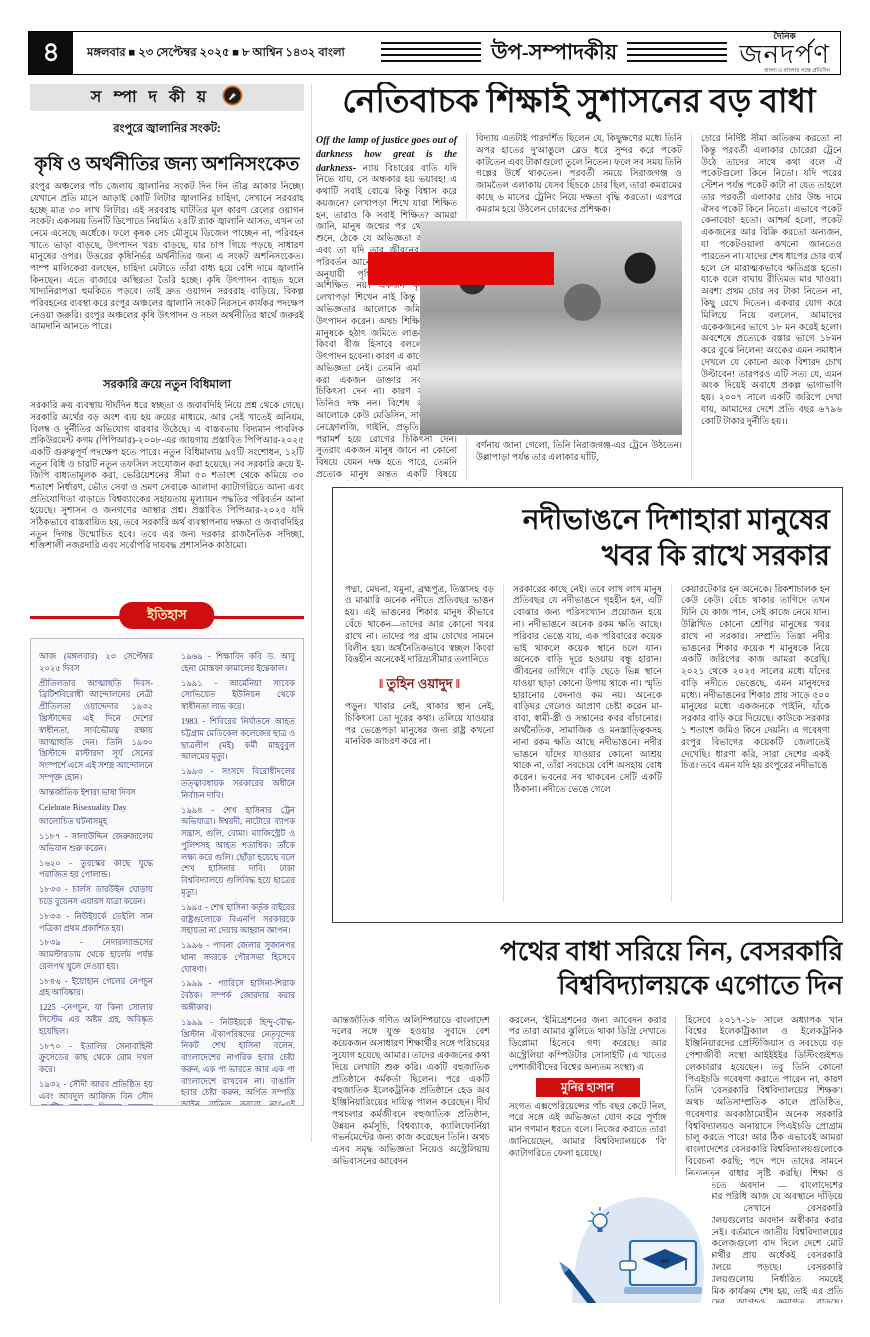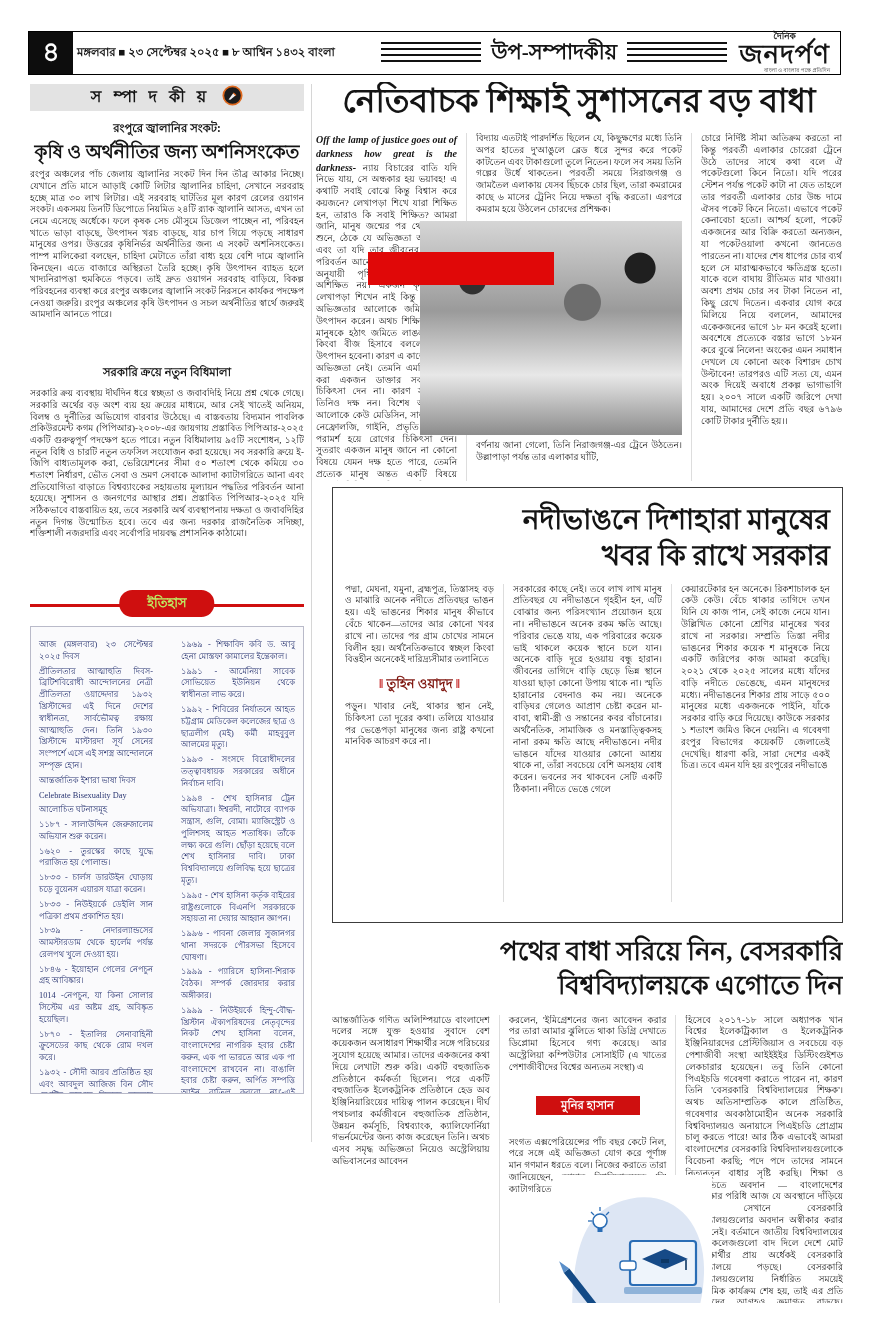--- a/index.html
+++ b/index.html
@@ -6,47 +6,47 @@
   html,body { background:#ffffff; }
   body { font-family:"Liberation Serif", serif; color:#141414; }
   #page { position:relative; width:870px; height:1337px; background:#fff; overflow:hidden; }
 
   
   .hdr { position:absolute; left:28px; top:31px; width:813px; height:44px;
          border:1px solid #000; display:flex; align-items:stretch; background:#fff; }
   .numbox { width:44px; background:#0d0d0d; color:#fff; display:flex; align-items:center;
             justify-content:center; font-size:27px; font-weight:bold; }
   .dateline { display:flex; align-items:center; font-size:11.5px; font-weight:bold;
-              padding-left:4px; white-space:nowrap; }
+              padding-left:14px; white-space:nowrap; }
   .hdr-mid { flex:1; display:flex; align-items:center; justify-content:flex-end; gap:10px; padding-right:6px; }
   .rulestack { width:100px; height:23px;
        background:repeating-linear-gradient(to bottom,#111 0 2px,transparent 2px 6px); }
   .sec-title { font-size:21px; font-weight:bold; white-space:nowrap; }
   .brand { display:flex; flex-direction:column; align-items:center; justify-content:center;
            padding:1px 4px 1px 2px; }
   .brand-small { font-size:9px; font-weight:bold; line-height:1; }
-  .brand-big { font-size:26px; font-weight:700; line-height:1.05; letter-spacing:1px; }
+  .brand-big { font-size:26px; font-weight:400; line-height:1.05; letter-spacing:1px; }
   .brand-tag { font-size:5.5px; color:#333; line-height:1; align-self:flex-end; }
 
   
   .leftcol { position:absolute; left:30px; top:84px; width:274px; }
   .edbar { height:27px; background:#e3e3e3; display:flex; align-items:center;
            justify-content:center; gap:12px; }
   .edbar-text { font-size:16px; font-weight:bold; letter-spacing:4px; }
   .kicker { text-align:center; font-weight:bold; font-size:11.5px; margin-top:9px; }
-  .ed-title { text-align:center; font-weight:bold; font-size:18.5px; line-height:1.25; margin-top:2px; }
+  .ed-title { text-align:center; font-weight:bold; font-size:18.5px; line-height:1.25; margin-top:14px; }
   .ed-title2 { text-align:center; font-weight:bold; font-size:20px; line-height:1.2; margin-top:2px; }
   .ed-body { font-size:9px; line-height:1.3; text-align:justify; margin-top:5px; overflow:hidden; }
   .ed-body.b1 { height:186px; }
   .ed-body.b2 { height:188px; }
 
   .hist-rulewrap { position:relative; margin-top:22px; height:14px; }
   .hist-rule { position:absolute; left:0; right:0; top:6px; height:3px; background:#cf0f0f; }
   .hist-pill { position:absolute; left:50%; transform:translateX(-50%); top:-8px;
-               background:#cf0f0f; color:#bef264; font-weight:bold; font-size:13px;
+               background:#cf0f0f; color:#fef9c3; font-weight:bold; font-size:13px;
                padding:3px 28px; border-radius:13px; }
   .hist-box { margin-top:14px; border:1px solid #b9bac9; background:#fafafc;
               padding:12px 8px; display:flex; gap:28px; height:468px; overflow:hidden; }
   .hist-col { flex:1; font-size:8.3px; line-height:1.42; color:#283471; text-align:justify; }
   .hist-col > div { margin-bottom:3px; }
 
   .vrule { position:absolute; left:311px; top:84px; width:1px; height:1058px; background:#d6d6d6; }
 
   
   .cols { display:flex; overflow:hidden; }
@@ -75,21 +75,21 @@
           border:1px solid #3c3c3c; padding:8px 12px; overflow:hidden; background:#fff; }
   .art2-title { font-size:28px; font-weight:bold; text-align:right; line-height:1.28; margin-top:6px; }
   .art2 .cols { margin-top:10px; height:318px; }
   .byline2 { text-align:center; margin:9px 0; font-size:13px; font-weight:bold; color:#7e150e; }
   .byline2 .bar { color:#c01010; font-weight:bold; }
 
   
   .art3 { position:absolute; left:332px; top:923px; width:511px; height:380px; overflow:hidden; }
   .art3-title { font-size:26px; font-weight:bold; text-align:right; line-height:1.3; margin-top:12px; }
   .art3 .cols { margin-top:12px; height:288px; position:relative; }
-  .byline3 { display:block; width:104px; margin:22px auto; background:#cf0f0f; color:#fff;
+  .byline3 { display:block; width:104px; margin:4px auto; background:#cf0f0f; color:#fff;
              font-size:11.5px; font-weight:bold; text-align:center; padding:2px 16px; }
   .illo { position:absolute; left:222px; top:160px; width:158px; height:216px;
           background:#fff; z-index:4; }
 </style>
 </head>
 <body>
 
 <div id="page">
 
   <div class="hdr">
@@ -139,29 +139,29 @@
           <div>প্রীতিলতার আত্মাহুতি দিবস-ব্রিটিশবিরোধী আন্দোলনের নেত্রী প্রীতিলতা ওয়াদ্দেদার ১৯৩২ খ্রিস্টাব্দের এই দিনে দেশের স্বাধীনতা, সার্বভৌমত্ব রক্ষায় আত্মাহুতি দেন। তিনি ১৯৩০ খ্রিস্টাব্দে মাস্টারদা সূর্য সেনের সংস্পর্শে এসে এই সশস্ত্র আন্দোলনে সম্পৃক্ত হোন।</div>
           <div>আন্তর্জাতিক ইশারা ভাষা দিবস</div>
           <div>Celebrate Bisexuality Day</div>
           <div>আলোচিত ঘটনাসমূহ</div>
           <div>১১৮৭ - সালাউদ্দিন জেরুজালেম অভিযান শুরু করেন।</div>
           <div>১৬২০ - তুরস্কের কাছে যুদ্ধে পরাজিত হয় পোলান্ড।</div>
           <div>১৮৩৩ - চার্লস ডারউইন ঘোড়ায় চড়ে বুয়েনস এয়ারস যাত্রা করেন।</div>
           <div>১৮৩৩ - নিউইয়র্কে ডেইলি সান পত্রিকা প্রথম প্রকাশিত হয়।</div>
           <div>১৮৩৯ - নেদারল্যান্ডসের আমস্টারডাম থেকে হার্লেম পর্যন্ত রেলপথ খুলে দেওয়া হয়।</div>
           <div>১৮৪৬ - ইয়োহান গেলের নেপচুন গ্রহ আবিষ্কার।</div>
-          <div>1014 -নেপচুন, যা কিনা সোলার সিস্টেম এর অষ্টম গ্রহ, অবিষ্কৃত হয়েছিল।</div>
+          <div>1225 -নেপচুন, যা কিনা সোলার সিস্টেম এর অষ্টম গ্রহ, অবিষ্কৃত হয়েছিল।</div>
           <div>১৮৭০ - ইতালির সেনাবাহিনী ক্রুসেডের কাছ থেকে রোম দখল করে।</div>
           <div>১৯৩২ - সৌদী আরব প্রতিষ্ঠিত হয় এবং আবদুল আজিজ বিন সৌদ দেশটির বাদশাহ হিসাবে ক্ষমতায় অধিষ্ঠিত হন।</div>
           <div>১৯৩২ - সৌদি আরবে রাজতন্ত্র প্রতিষ্ঠা।</div>
         </div>
       <div class="hist-col">
           <div>১৯৬৯ - শিক্ষাবিদ কবি ড. আবু হেনা মোস্তফা কামালের ইন্তেকাল।</div>
           <div>১৯৯১ - আর্মেনিয়া সাবেক সোভিয়েত ইউনিয়ন থেকে স্বাধীনতা লাভ করে।</div>
-          <div>১৯৯২ - শিবিরের নির্যাতনে আহত চট্টগ্রাম মেডিকেল কলেজের ছাত্র ও ছাত্রলীগ (মই) কর্মী মাহবুবুল আলমের মৃত্যু।</div>
+          <div>1983 - শিবিরের নির্যাতনে আহত চট্টগ্রাম মেডিকেল কলেজের ছাত্র ও ছাত্রলীগ (মই) কর্মী মাহবুবুল আলমের মৃত্যু।</div>
           <div>১৯৯৩ - সংসদে বিরোধীদলের তত্ত্বাবধায়ক সরকারের অধীনে নির্বাচন দাবি।</div>
           <div>১৯৯৪ - শেখ হাসিনার ট্রেন অভিযাত্রা। ঈশ্বরদী, নাটোরে ব্যাপক সন্ত্রাস, গুলি, বোমা। ম্যাজিস্ট্রেট ও পুলিশসহ আহত শতাধিক। তাঁকে লক্ষ্য করে গুলি। ছোঁড়া হয়েছে বলে শেখ হাসিনার দাবি। ঢাকা বিশ্ববিদ্যালয়ে গুলিবিদ্ধ হয়ে ছাত্রের মৃত্যু।</div>
           <div>১৯৯৫ - শেখ হাসিনা কর্তৃক বাইরের রাষ্ট্রগুলোকে বিএনপি সরকারকে সহায়তা না দেয়ার আহ্বান জ্ঞাপন।</div>
           <div>১৯৯৬ - পাবনা জেলার সুজানগর থানা সদরকে পৌরসভা হিসেবে ঘোষণা।</div>
           <div>১৯৯৯ - প্যারিসে হাসিনা-শিরাক বৈঠক। সম্পর্ক জোরদার করার অঙ্গীকার।</div>
           <div>১৯৯৯ - নিউইয়র্কে হিন্দু-বৌদ্ধ-খ্রিস্টান ঐক্যপরিষদের নেতৃবৃন্দের নিকট শেখ হাসিনা বলেন, বাংলাদেশের নাগরিক হবার চেষ্টা করুন, এক পা ভারতে আর এক পা বাংলাদেশে রাখবেন না। বাঙালি হবার চেষ্টা করুন, অর্পিত সম্পত্তি আইন বাতিল করবো না।'-এই বক্তব্যের বিরুদ্ধে ঐক্যপরিষদের ক্ষোভ প্রকাশ।-দৈনিক বাংলাবাজার।</div>
         </div>
     </div>
   </div>
 

